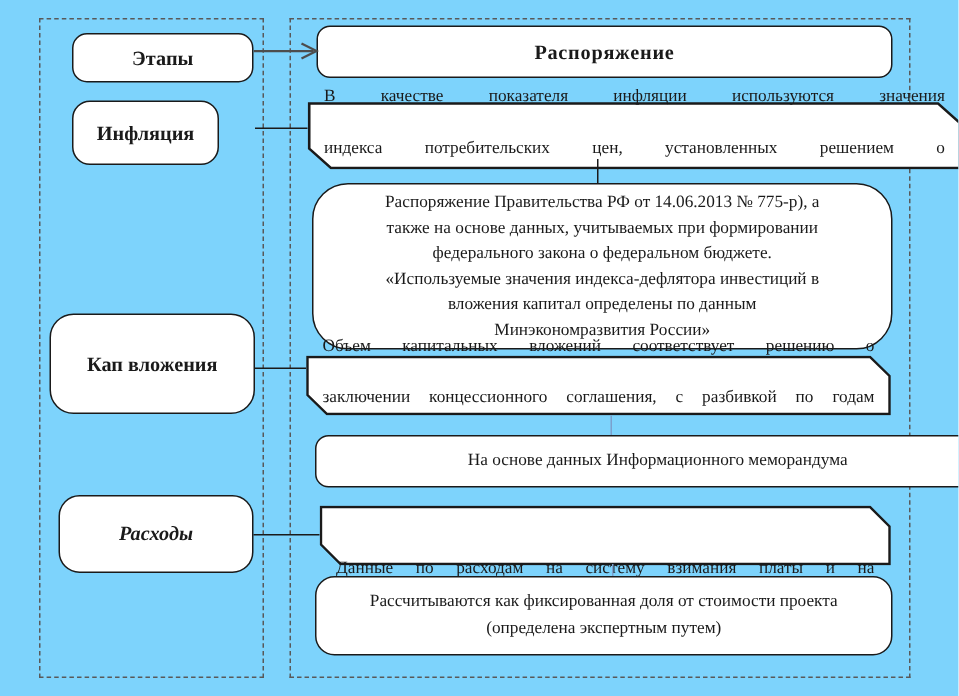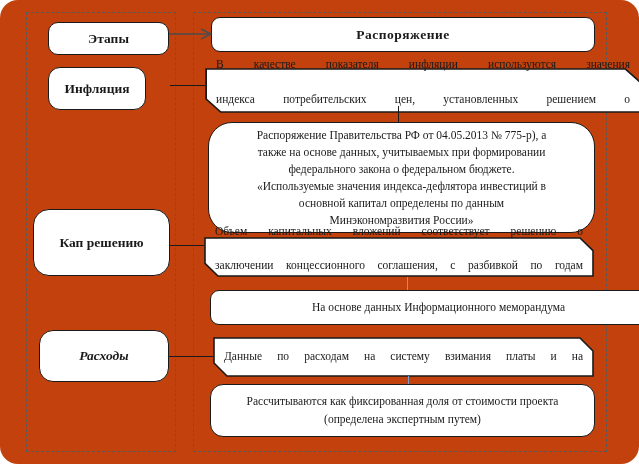--- a/index.html
+++ b/index.html
@@ -1,23 +1,22 @@
 <!DOCTYPE html>
 <html><head>
 <meta charset="utf-8">
 <style>
   html, body { margin: 0; padding: 0; background: #fff; }
   #canvas {
     position: relative;
     width: 639px; height: 464px;
-    background: #c2410c;
+    background: #7dd3fc;
     font-family: "Liberation Serif", "DejaVu Serif", serif;
     color: #1a1a1a;
     overflow: hidden;
-    border-radius: 18px;
   }
   .dashed-rect {
     position: absolute;
     border: 1.5px dashed #595959;
     background: transparent;
   }
   .rbox {
     position: absolute;
     border: 1.5px solid #1a1a1a;
     background: #ffffff;
@@ -63,21 +62,21 @@
   <div class="dashed-rect" style="left:26px; top:12px; width:148px; height:438px;"></div>
   <div class="dashed-rect" style="left:193px; top:12px; width:412px; height:438px;"></div>
 
   <div class="rbox" style="left:48px; top:22px; width:121px; height:33px; border-radius:10px;">
     <span class="stage-label">Этапы</span>
   </div>
   <div class="rbox" style="left:48px; top:67px; width:98px; height:43px; border-radius:12px;">
     <span class="stage-label">Инфляция</span>
   </div>
   <div class="rbox" style="left:33px; top:209px; width:137px; height:67px; border-radius:16px;">
-    <span class="stage-label">Кап решению</span>
+    <span class="stage-label">Кап вложения</span>
   </div>
   <div class="rbox" style="left:39px; top:330px; width:130px; height:52px; border-radius:14px;font-style:italic;">
     <span class="stage-label">Расходы</span>
   </div>
 
   <div class="rbox" style="left:211px; top:17px; width:384px; height:35px; border-radius:9px;">
     <span class="header-label">Распоряжение</span>
   </div>
 
   <div class="cardbox" style="left:205px; top:68px; width:436px; height:45px;">
@@ -85,25 +84,25 @@
       <polygon points="1,1 375,1 388,14 388,44 14,44 1,31" fill="#ffffff" stroke="#1a1a1a" stroke-width="1.6"></polygon>
     </svg>
     <div class="box-text jall">
         <div>В качестве показателя инфляции используются значения</div>
         <div>индекса потребительских цен, установленных решением о</div>
       </div>
   </div>
 
   <div class="rbox" style="left:208px; top:122px; width:387px; height:111px; border-radius:24px;">
     <div class="box-text center tight">
-        <div>Распоряжение Правительства РФ от 04.05.2013 № 775-р), а</div>
+        <div>Распоряжение Правительства РФ от 14.06.2013 № 775-р), а</div>
         <div>также на основе данных, учитываемых при формировании</div>
         <div>федерального закона о федеральном бюджете.</div>
         <div>«Используемые значения индекса-дефлятора инвестиций в</div>
-        <div>основной капитал определены по данным</div>
+        <div>вложения капитал определены по данным</div>
         <div>Минэкономразвития России»</div>
       </div>
   </div>
 
   <div class="cardbox" style="left:204px; top:237px; width:390px; height:40px;">
     <svg viewBox="0 0 390 41" preserveAspectRatio="none">
       <polygon points="1,1 376,1 389,14 389,40 14,40 1,27" fill="#ffffff" stroke="#1a1a1a" stroke-width="1.6"></polygon>
     </svg>
     <div class="box-text jall tight">
         <div>Объем капитальных вложений соответствует решению о</div>
@@ -114,21 +113,21 @@
   <div class="rbox" style="left:210px; top:290px; width:457px; height:35px; border-radius:9px;">
     <div class="box-text center">
         <div>На основе данных Информационного меморандума</div>
       </div>
   </div>
 
   <div class="cardbox" style="left:213px; top:337px; width:381px; height:40px;">
     <svg viewBox="0 0 381 40" preserveAspectRatio="none">
       <polygon points="1,1 367,1 380,14 380,39 14,39 1,26" fill="#ffffff" stroke="#1a1a1a" stroke-width="1.6"></polygon>
     </svg>
-    <div class="box-text jlast tight" style="justify-content:center; padding-top:4px;margin-top:30px;">
+    <div class="box-text jlast tight" style="justify-content:flex-start; padding-top:4px;margin-top:30px;">
         <div>Данные по расходам на систему взимания платы и на</div>
         <div>управление проектом</div>
       </div>
   </div>
 
   <div class="rbox" style="left:210px; top:384px; width:385px; height:53px; border-radius:13px;">
     <div class="box-text center">
         <div>Рассчитываются как фиксированная доля от стоимости проекта</div>
         <div>(определена экспертным путем)</div>
       </div>

